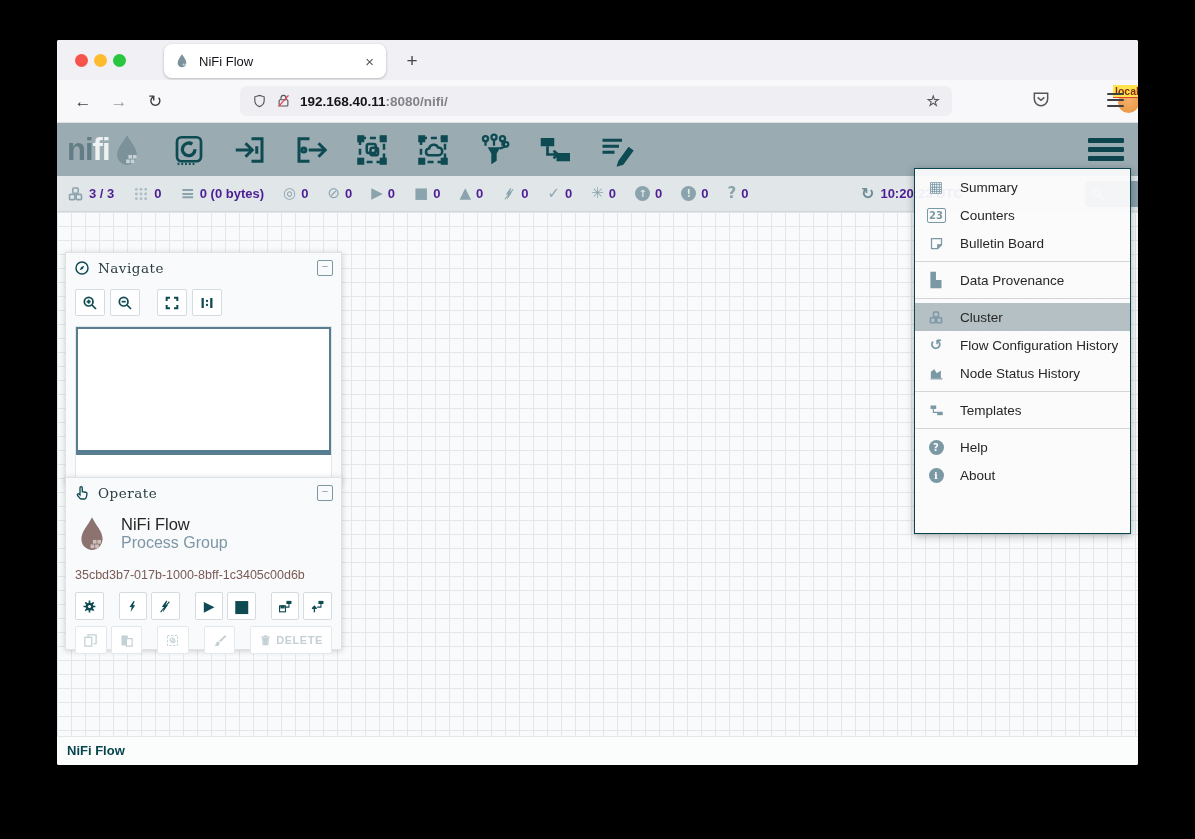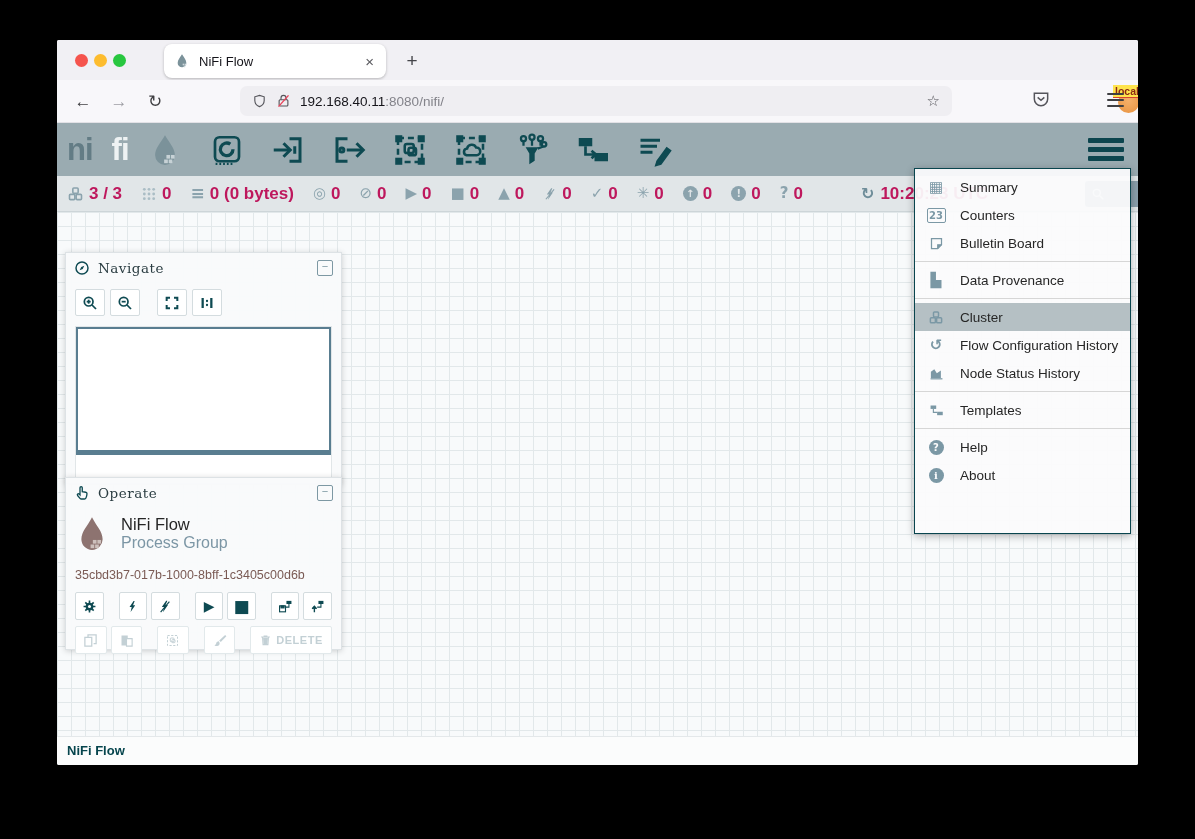--- a/index.html
+++ b/index.html
@@ -6,44 +6,44 @@
   .window{position:absolute;left:57px;top:40px;width:1081px;height:725px;border-radius:2px;overflow:hidden;background:#f8fafb;box-shadow:0 12px 40px rgba(0,0,0,.6);}
   
   .titlebar{position:absolute;left:0;top:0;width:100%;height:40px;background:#f1f0f4;}
   .tl{position:absolute;top:14px;width:13px;height:13px;border-radius:50%;}
   .tab{position:absolute;left:107px;top:4px;width:222px;height:34px;background:#fff;border-radius:8px;box-shadow:0 1px 3px rgba(0,0,0,.25);display:flex;align-items:center;padding:0 10px;box-sizing:border-box;}
   .tab .title{font-size:13px;color:#15141a;margin-left:9px;flex:1;}
   .tab .close{color:#5b5b60;font-size:15px;cursor:default;padding:0 2px;}
   .newtab{position:absolute;left:342px;top:8px;font-size:19px;color:#45454a;width:26px;height:26px;text-align:center;line-height:25px;border-radius:5px;}
   .navbar{position:absolute;left:0;top:40px;width:100%;height:43px;background:#f8f7fa;border-bottom:1px solid #e2e1e6;box-sizing:border-box;}
   .navbtn{position:absolute;top:8px;font-size:17px;color:#3f3f42;width:28px;height:28px;text-align:center;line-height:27px;}
-  .urlfield{position:absolute;left:183px;top:6px;width:712px;height:30px;background:#efeef2;border-radius:7px;display:flex;align-items:center;padding:0 12px;box-sizing:border-box;}
+  .urlfield{position:absolute;left:183px;top:6px;width:712px;height:30px;background:#efeef2;border-radius:7px;display:flex;align-items:center;padding:0 12px;box-sizing:border-box;font-weight:bold;}
   .urltext{font-size:13.5px;color:#15141a;margin-left:9px;flex:1;}
   .urltext .dim{color:#83838a;}
   .star{font-size:15px;color:#55555b;}
   .pocket{position:absolute;left:974px;top:9px;}
   .avatar{position:absolute;left:1012px;top:8px;width:26px;height:26px;margin-left:47px;}
   .avatar .face{position:absolute;left:2px;top:4px;width:21px;height:21px;border-radius:50%;background:radial-gradient(circle at 50% 40%,#f5b06a,#e8923f);}
   .avatar .lbl{position:absolute;left:-3px;top:-3px;background:#ffe44d;color:#8d2a13;font-size:10.5px;font-weight:bold;padding:0 2px;border-bottom:1.5px solid #d5452f;}
   .brhamb{position:absolute;left:1050px;top:13px;width:17px;}
   .brhamb div{height:1.8px;background:#3f3f42;margin:0 0 4.2px 0;border-radius:1px;}
   
   .app{position:absolute;left:0;top:83px;width:100%;height:642px;}
   .niftoolbar{position:absolute;left:0;top:0;width:100%;height:53px;background:#9aabb1;display:flex;align-items:center;}
-  .logo{display:flex;align-items:flex-end;margin-left:10px;font-weight:bold;font-size:31px;letter-spacing:-1px;gap:19px;}
+  .logo{display:flex;align-items:flex-end;margin-left:10px;font-weight:bold;font-size:31px;letter-spacing:-1px;}
   .logo .ni{color:#637c85;} .logo .fi{color:#eef2f3;}
   .dragicons{display:flex;gap:23px;margin-left:26px;align-items:center;}
   .dragicon{width:38px;height:38px;display:flex;align-items:center;justify-content:center;}
   .globalmenu-btn{position:absolute;right:14px;top:15px;width:36px;cursor:pointer;}
   .globalmenu-btn div{height:5px;background:#0c454e;margin-bottom:4px;border-radius:1px;}
   .statusbar{position:absolute;left:0;top:53px;width:100%;height:36px;background:#e1e6e8;border-bottom:1px solid #cdd5d8;box-sizing:border-box;z-index:1;}
   .sbitems{position:absolute;left:10px;top:0;height:35px;display:flex;align-items:center;gap:19px;}
   .sbitem{display:flex;align-items:center;gap:5px;}
   .sbg{color:#8ba3ad;font-size:15px;line-height:1;font-family:"DejaVu Sans",sans-serif;}
-  .sbcount{color:#be185d;font-size:17px;font-weight:bold;}
+  .sbcount{color:#4c1d95;font-size:13px;font-weight:bold;}
   .circ{width:15px;height:15px;border-radius:50%;background:#8ba3ad;color:#e1e6e8;font-size:10px;font-weight:bold;display:flex;align-items:center;justify-content:center;font-family:"DejaVu Sans",sans-serif;}
   .sbclock{position:absolute;left:804px;top:0;height:35px;display:flex;align-items:center;gap:6px;}
   .sbsearch{position:absolute;left:1028px;top:5px;right:0;height:26px;background:#8a9fab;border-radius:3px 0 0 3px;display:flex;align-items:center;padding-left:6px;}
   .canvas{position:absolute;left:0;top:89px;width:100%;height:524px;background:#f8fafb;background-image:linear-gradient(#e2e8ea 1px,transparent 1px),linear-gradient(90deg,#e2e8ea 1px,transparent 1px);background-size:14px 14px;}
   .breadcrumbbar{position:absolute;left:0;bottom:0;width:100%;height:29px;background:#fbfcfc;border-top:1px solid #e4e8ea;box-sizing:border-box;line-height:27px;padding-left:10px;font-size:13px;font-weight:bold;color:#06454d;}
   
   .panel{position:absolute;left:8px;width:277px;background:rgba(249,250,251,.97);border:1px solid #dde2e5;box-shadow:0 1px 6px rgba(0,0,0,.18);box-sizing:border-box;}
   .phead{height:30px;display:flex;align-items:center;padding:0 8px;}
   .ptitle{font-family:"DejaVu Serif",serif;font-size:13.5px;color:#2b3d42;margin-left:8px;flex:1;letter-spacing:.5px;}
   .collapse{width:14px;height:14px;border:1.5px solid #7d98a3;border-radius:2px;color:#7d98a3;font-size:11px;line-height:11px;text-align:center;}

